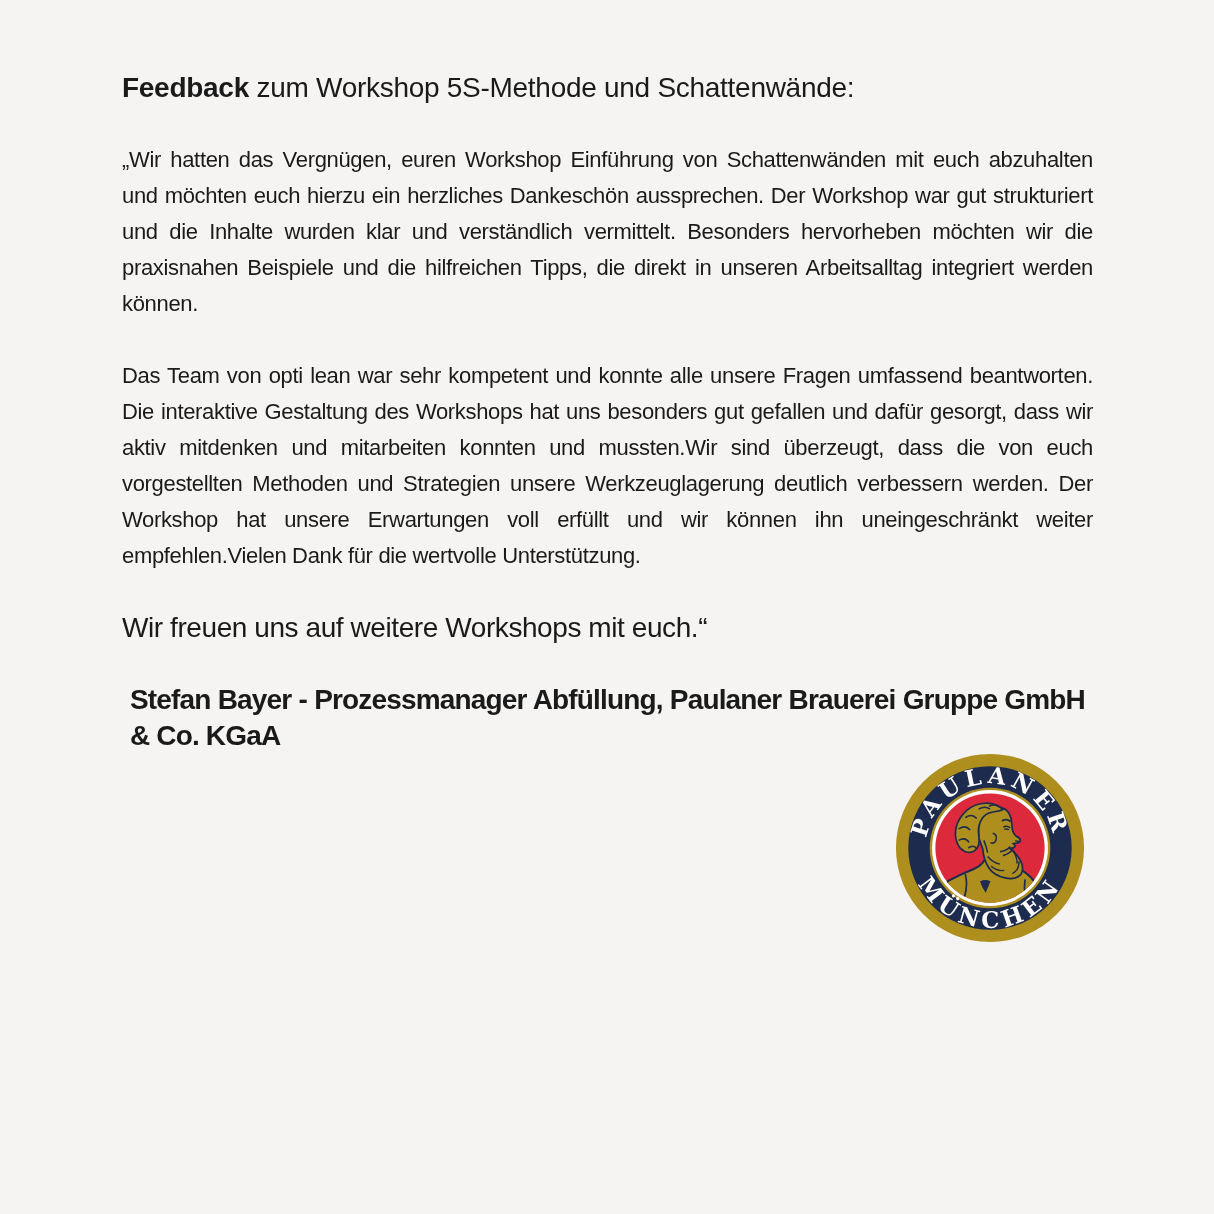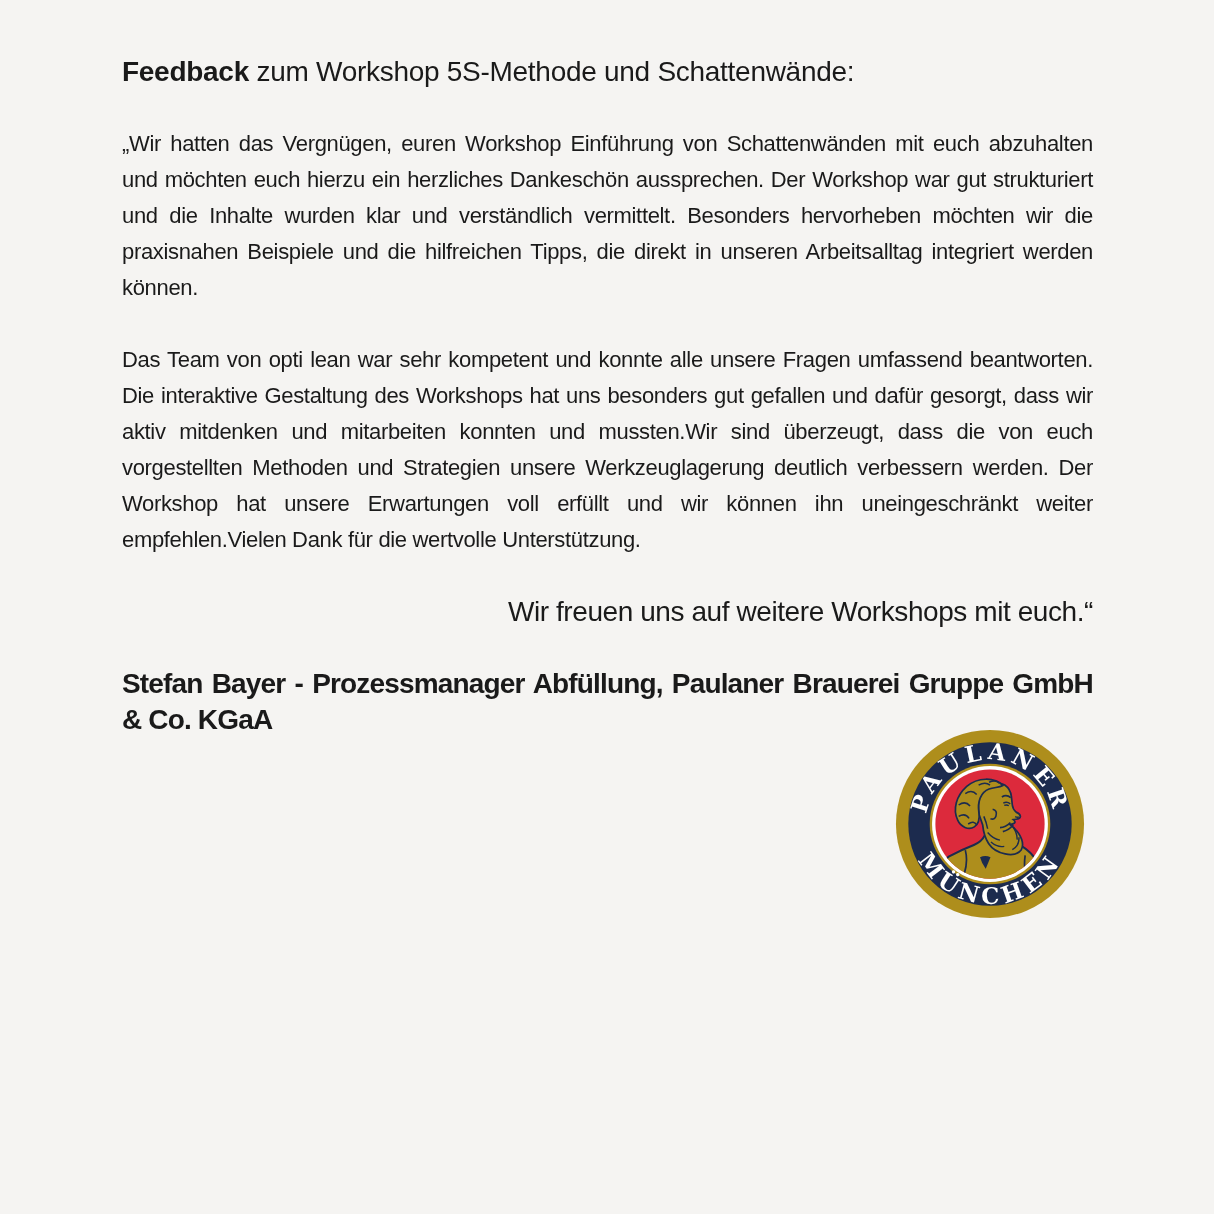--- a/index.html
+++ b/index.html
@@ -10,49 +10,49 @@
     width: 1214px;
     height: 1214px;
     background: #f5f4f2;
     color: #1a1a1a;
     font-family: "Liberation Sans", sans-serif;
     overflow: hidden;
   }
   .content {
     box-sizing: border-box;
     width: 1214px;
-    padding: 54px 121px 0 122px;
+    padding: 70px 121px 0 122px;
   }
   .heading {
     font-size: 28px;
     line-height: 36px;
     letter-spacing: -0.01em;
     margin: 0 0 36px 0;
   }
   .heading .bold { font-weight: 700; }
   p.body-par {
     font-size: 22px;
     line-height: 36px;
     letter-spacing: -0.015em;
     margin: 0 0 36px 0;
     text-align: justify;
   }
   p.closing-par {
     font-size: 28px;
     line-height: 36px;
     letter-spacing: -0.015em;
-    margin: 0 0 36px 6px;
-    text-align: right;
+    margin: 0 0 36px 0;
+    text-align: left;
   }
   p.signature {
     font-size: 28px;
     line-height: 36px;
     font-weight: 700;
     letter-spacing: -0.03em;
-    margin: 0;
+    margin: 8px;
     text-align: justify;
   }
   .logo-row {
     display: flex;
     justify-content: flex-end;
     padding-right: 8px;
     margin-top: -9px;
   }
   .logo-row svg { display: block; }
   .arc-text {

